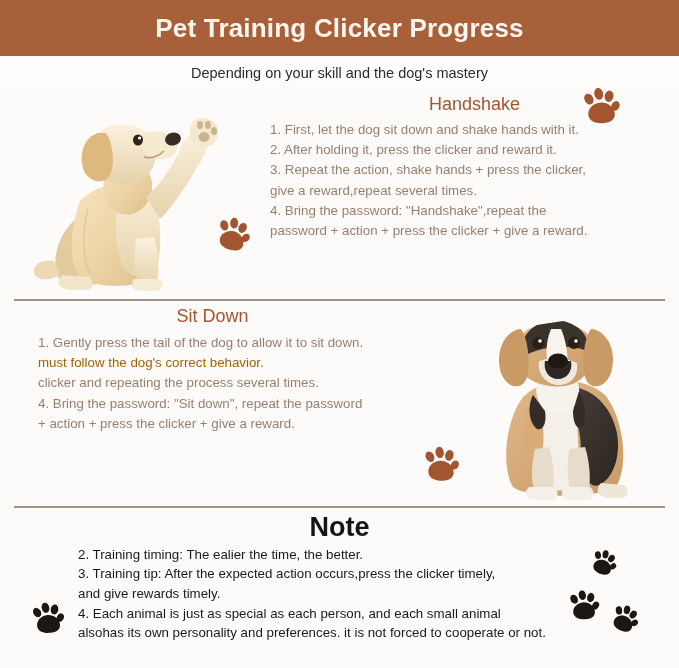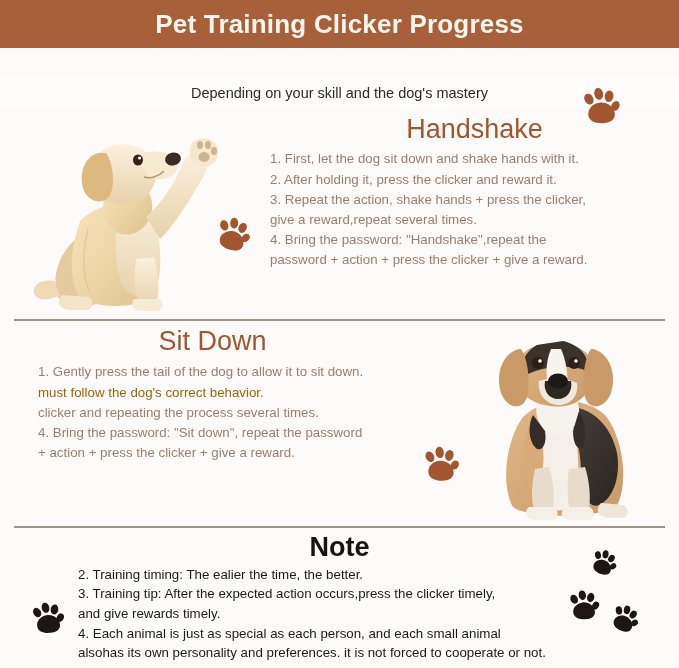--- a/index.html
+++ b/index.html
@@ -10,39 +10,38 @@
     width: 679px;
     height: 668px;
     background: #fdfbf9;
     font-family: "Liberation Sans", sans-serif;
     overflow: hidden;
     position: relative;
   }
 
   
   .header-bar {
-    height: 48px;
+    height: 56px;
     background: #a8603a;
     display: flex;
     align-items: center;
     justify-content: center;
   }
   .header-title {
     color: #fdf6ef;
     font-size: 26px;
     font-weight: bold;
     letter-spacing: 0.2px;
   }
   .subtitle-row {
     height: 33px;
     display: flex;
     align-items: center;
     justify-content: center;
     background: #fffdfb;
-    margin-top: 28px;
   }
   .subtitle {
     color: #2b2b2b;
     font-size: 14.5px;
   }
 
   
   .divider {
     height: 2px;
     background: #9c9484;
@@ -68,21 +67,21 @@
     width: 270px;
     position: relative;
   }
   .hs-right {
     flex: 1;
     padding-top: 6px;
     position: relative;
   }
   .sec-title-brown {
     color: #a2552e;
-    font-size: 27px;
+    font-size: 18px;
     font-weight: normal;
     text-align: center;
     margin: 0;
     line-height: 1.05;
   }
   .body-text {
     color: #9a7e6d;
     font-size: 13.3px;
     line-height: 1.52;
     margin: 0;

